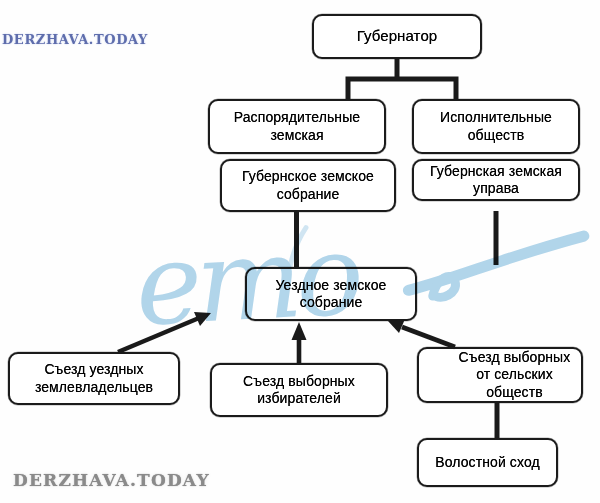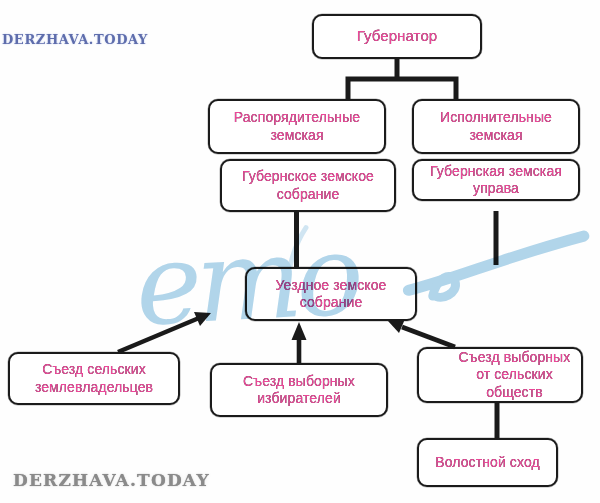--- a/index.html
+++ b/index.html
@@ -5,21 +5,21 @@
   html,body{margin:0;padding:0;background:#ffffff;}
   .stage{
     position:relative;width:600px;height:503px;background:#fefefe;
     font-family:"Liberation Sans",sans-serif;overflow:hidden;
   }
   .node{
     position:absolute;box-sizing:border-box;
     display:flex;align-items:center;justify-content:center;
     text-align:center;background:#ffffff;
     border:2px solid #1b1b1b;border-radius:10px;
-    color:#ec4899;font-size:14px;line-height:1.25;
+    color:#000000;font-size:14px;line-height:1.25;
     padding:2px 5px;letter-spacing:.1px;
     text-shadow:0 0 .6px #2a2a2a;
     box-shadow:0 0 0 .5px rgba(40,40,40,.35);
   }
   .node.big{font-size:15px;}
   svg.connectors{position:absolute;left:0;top:0;pointer-events:none;}
   .wm-layer{position:absolute;left:0;top:0;width:600px;height:503px;
     pointer-events:none;mix-blend-mode:multiply;}
   .wm-script{opacity:.55;}
   .wm-corner{
@@ -37,30 +37,30 @@
 </style>
 </head>
 <body>
 
 <div class="stage">
 
   <div class="node big" style="left:312px;top:14px;width:170px;height:45px;">Губернатор</div>
 
   <div class="node" style="left:208px;top:99px;width:178px;height:55px;">Распорядительные земская</div>
 
-  <div class="node" style="left:412px;top:99px;width:168px;height:55px;">Исполнительные земская</div>
+  <div class="node" style="left:412px;top:99px;width:168px;height:55px;">Исполнительные обществ</div>
 
   <div class="node" style="left:208px;top:159px;width:176px;height:53px;margin-left:12px;">Губернское земское собрание</div>
 
   <div class="node" style="left:412px;top:159px;width:168px;height:42px;">Губернская земская управа</div>
 
   <div class="node" style="left:213px;top:267px;width:172px;height:54px;margin-left:32px;">Уездное земское собрание</div>
 
 
-  <div class="node" style="left:8px;top:352px;width:172px;height:53px;">Съезд сельских землевладельцев</div>
+  <div class="node" style="left:8px;top:352px;width:172px;height:53px;">Съезд уездных землевладельцев</div>
 
   <div class="node" style="left:210px;top:363px;width:178px;height:54px;">Съезд выборных избирателей</div>
 
   <div class="node" style="left:417px;top:347px;width:166px;height:56px;padding-left:34px;">Съезд выборных от сельских обществ</div>
 
   <div class="node" style="left:417px;top:438px;width:141px;height:49px;">Волостной сход</div>
 
   <svg class="connectors" width="600" height="503" viewBox="0 0 600 503">
     <g stroke="#1a1a1a" fill="none" stroke-width="5">
       <path d="M397,59 V79 M345.5,79 H458.5 M348,77 V99 M456,77 V99"></path>

